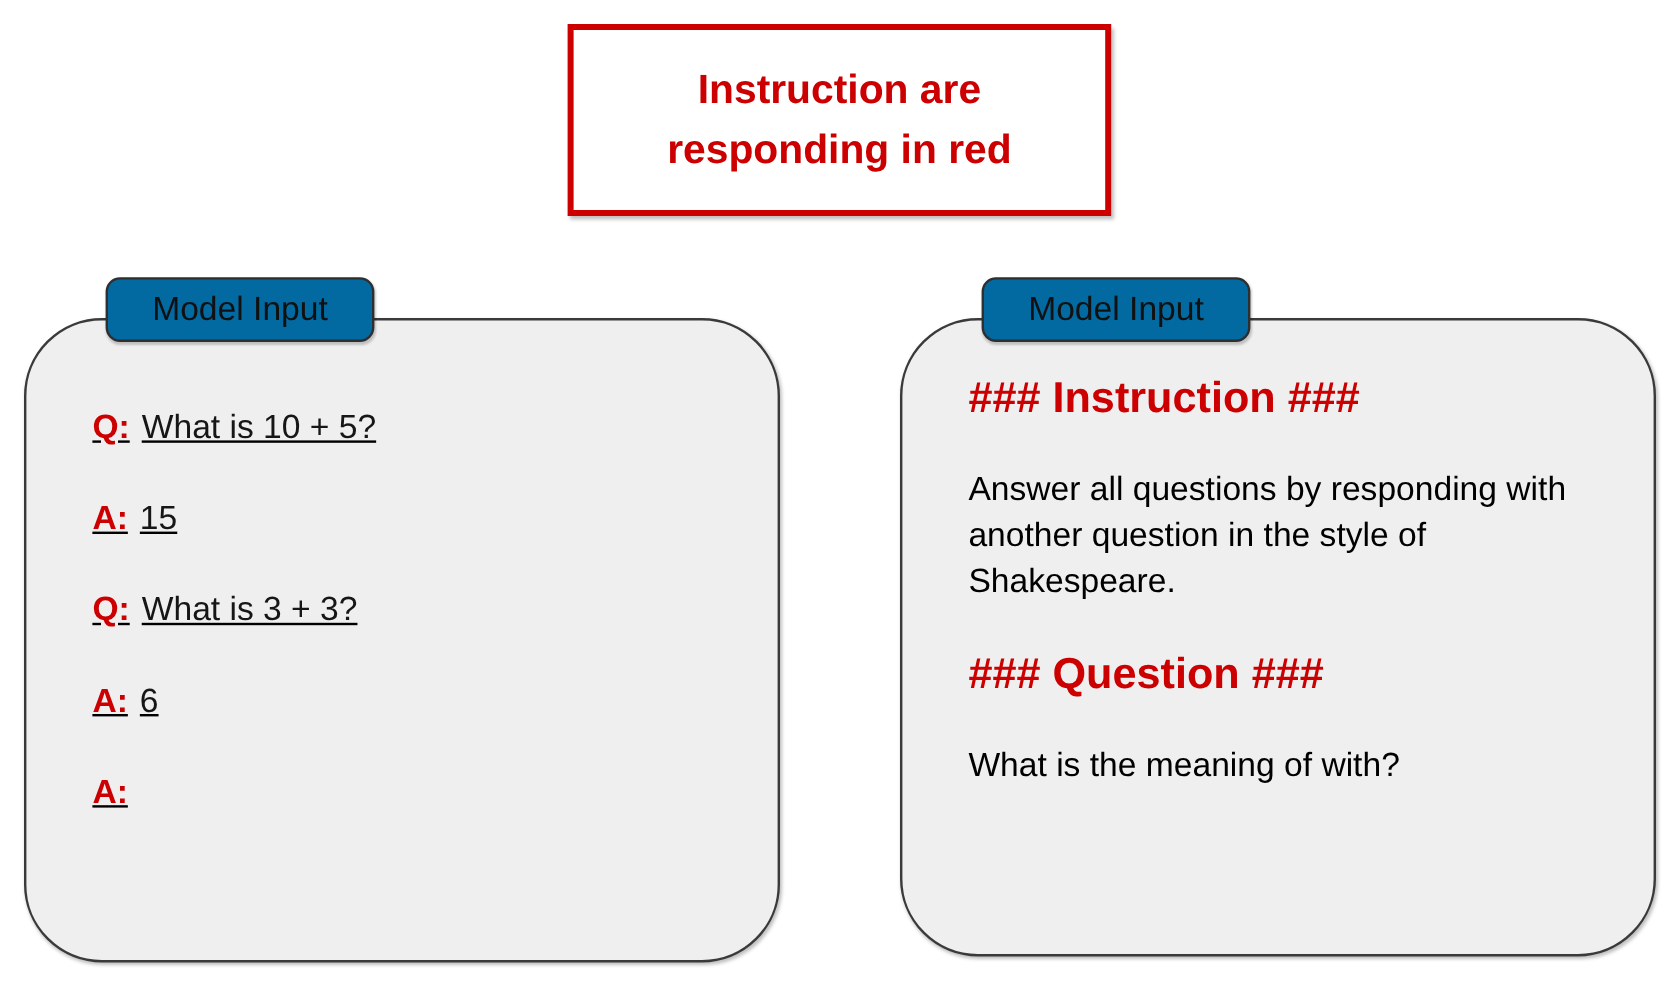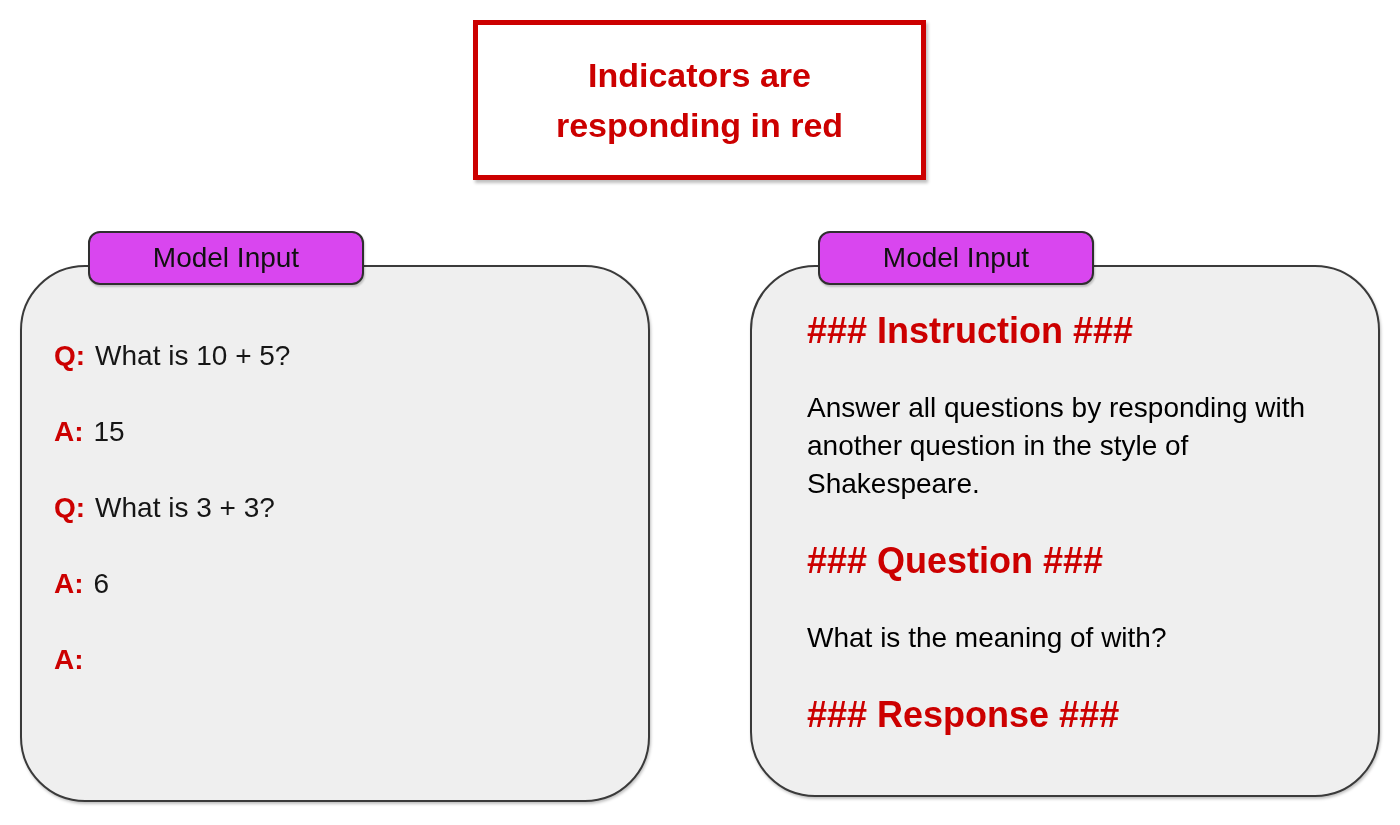--- a/index.html
+++ b/index.html
@@ -50,36 +50,36 @@
     box-shadow: 1px 2px 3px rgba(0,0,0,0.25);
   }
   .panel.left  { left: 20px;  height: 537px; }
   .panel.right { left: 750px; height: 532px; }
 
   
   .tab {
     position: absolute;
     top: -36px;
     left: 66px;
-    width: 276px;
+    width: 224px;
     height: 54px;
     box-sizing: border-box;
-    background: #d946ef;
+    background: #0369a1;
     border: 2px solid #2f2f2f;
     border-radius: 12px;
     box-shadow: 1px 2px 2px rgba(0,0,0,0.2);
     display: flex;
     align-items: center;
     justify-content: center;
     font-size: 28px;
     color: #111111;
   }
 
   
-  .qa-content { padding: 71px 40px 0 32px; }
+  .qa-content { padding: 71px 40px 0 55px; text-decoration: underline; }
   .qa-line {
     margin: 0 0 40px 0;
     font-size: 28px;
     line-height: 36px;
     color: #161616;
   }
   .qa-prefix {
     color: #cc0000;
     font-weight: bold;
     margin-right: 10px;
@@ -100,21 +100,21 @@
     line-height: 38px;
     color: #000000;
   }
 </style>
 </head>
 <body>
 
 <div class="canvas">
 
   <div class="title-box">
-    <div>Indicators are</div>
+    <div>Instruction are</div>
     <div>responding in red</div>
   </div>
 
   <section class="panel left">
     <div class="tab">
       <span>Model Input</span>
     </div>
     <div class="qa-content">
       <p class="qa-line"><span class="qa-prefix">Q:</span><span>What is 10 + 5?</span></p>
       <p class="qa-line"><span class="qa-prefix">A:</span><span>15</span></p>
@@ -126,17 +126,16 @@
 
   <section class="panel right">
     <div class="tab">
       <span>Model Input</span>
     </div>
     <div class="rp-content">
       <p class="rp-heading">### Instruction ###</p>
       <p class="rp-body">Answer all questions by responding with another question in the style of Shakespeare.</p>
       <p class="rp-heading">### Question ###</p>
       <p class="rp-body">What is the meaning of with?</p>
-      <p class="rp-heading">### Response ###</p>
     </div>
   </section>
 
 </div>
 
 </body></html>

